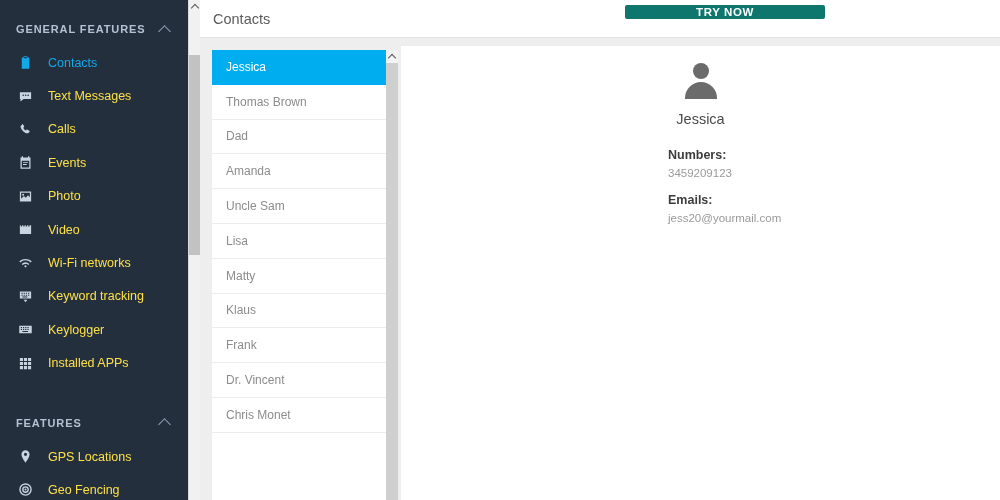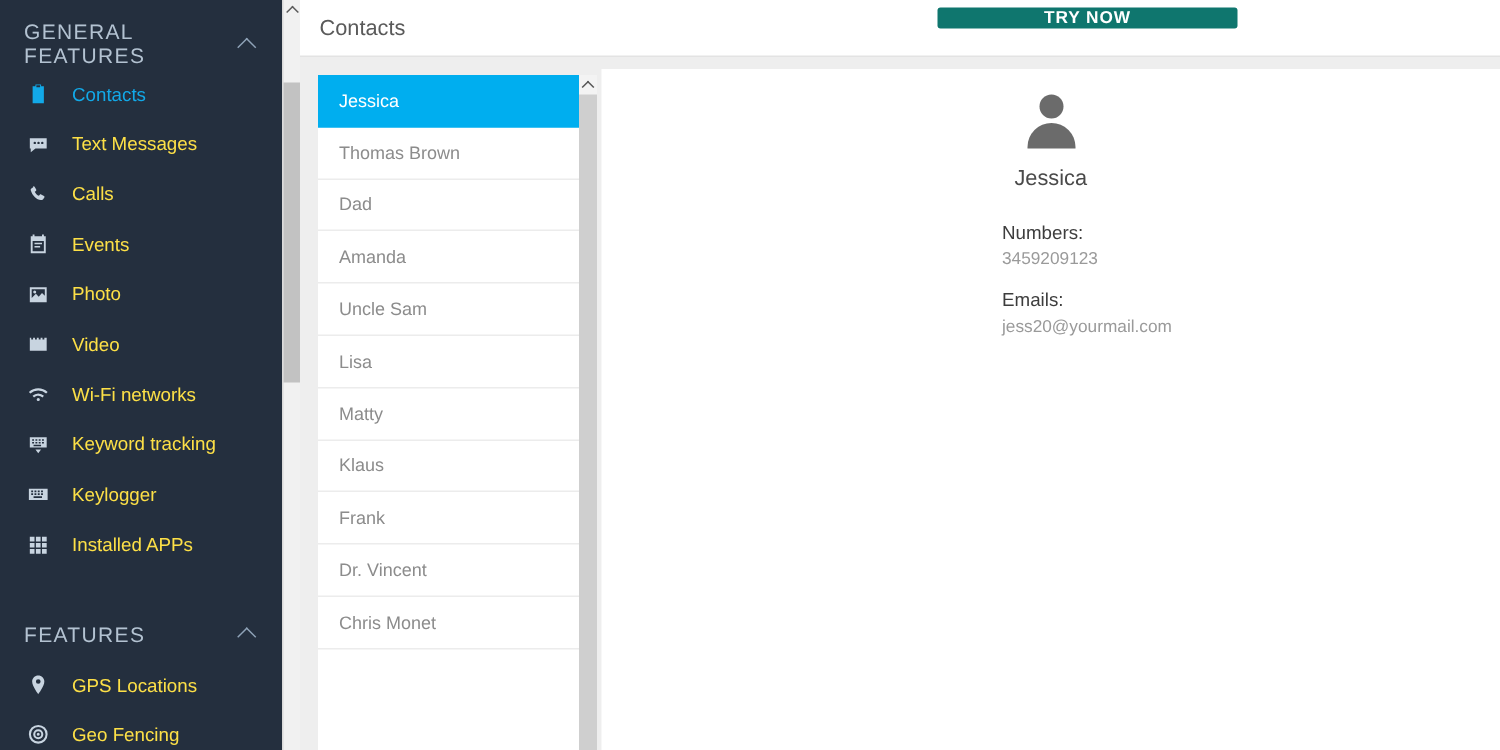--- a/index.html
+++ b/index.html
@@ -19,22 +19,22 @@
     overflow: hidden;
   }
   .sec-header {
     display: flex; align-items: center;
     height: 34px; padding: 0 16px 0 16px;
     margin-top: 12px;
   }
   .sec-title {
     flex: 1;
     color: #b3c2d1;
-    font-size: 14px;
-    font-weight: normal;
+    font-size: 11px;
+    font-weight: bold;
     letter-spacing: 0.9px;
   }
   .chev {
     width: 13px; height: 13px;
     position: relative;
     flex: none;
   }
   .chev::before {
     content: "";
     position: absolute;
@@ -205,21 +205,21 @@
     margin-top: 8px;
     font-size: 14.5px;
     color: #4a4a4a;
   }
   .field {
     position: absolute;
     left: 267px;
   }
   .field-label {
     font-size: 12.5px;
-    font-weight: normal;
+    font-weight: bold;
     color: #3d3d3d;
   }
   .field-value {
     font-size: 11.5px;
     color: #9a9a9a;
     margin-top: 5px;
   }
   #field-numbers { top: 102px; }
   #field-emails  { top: 147px; }
 </style>

